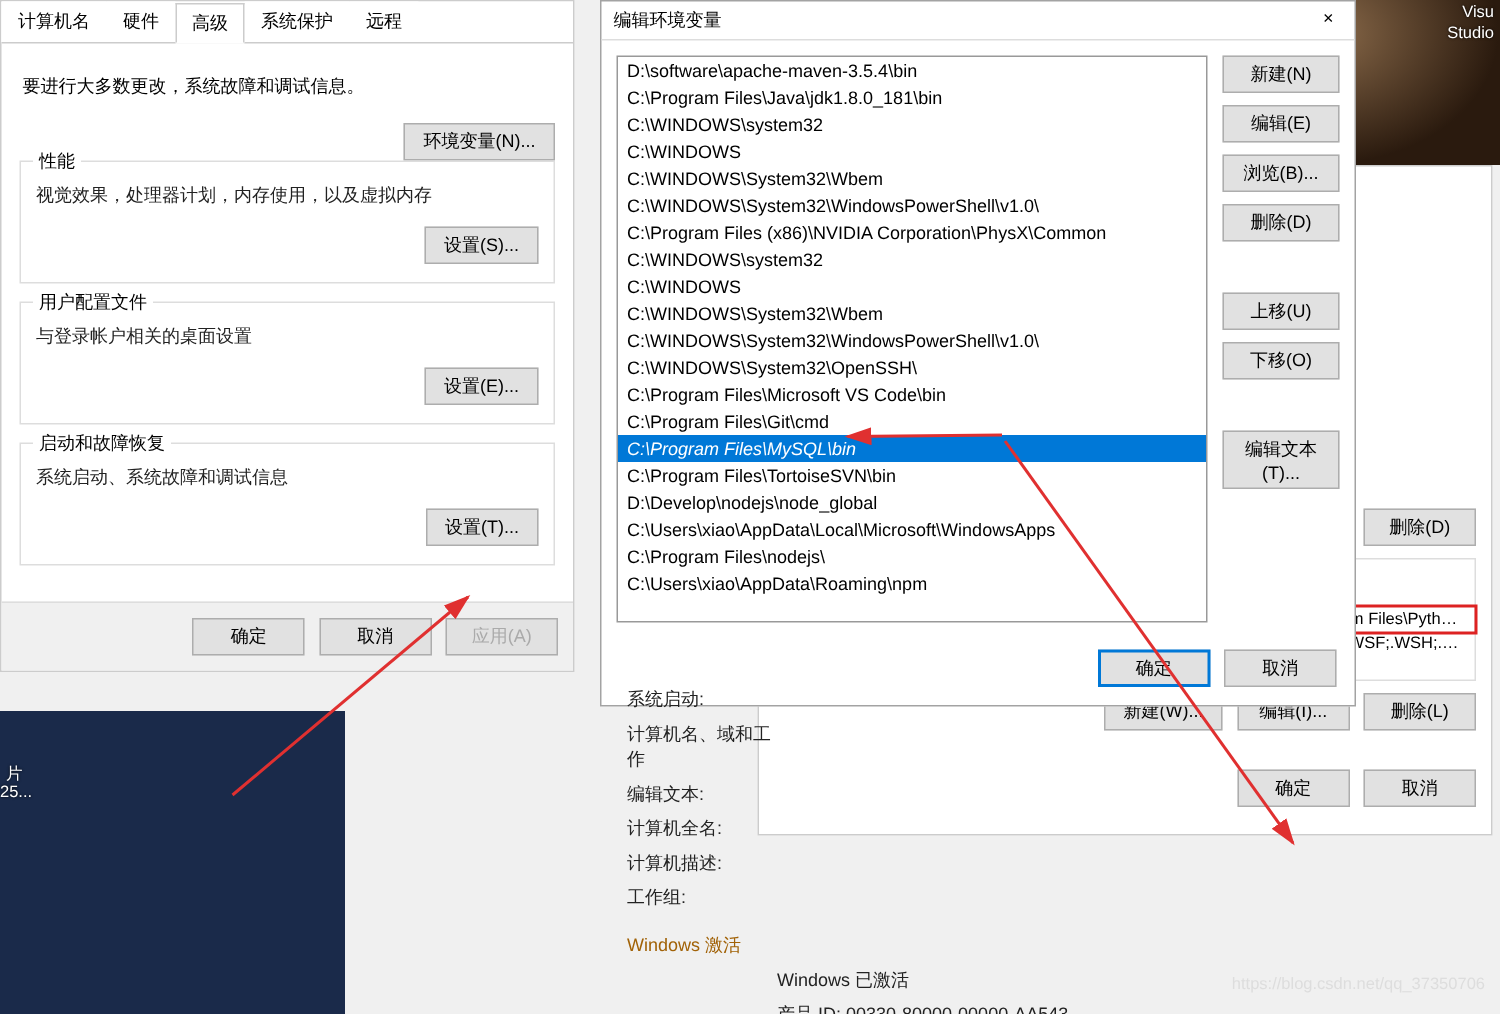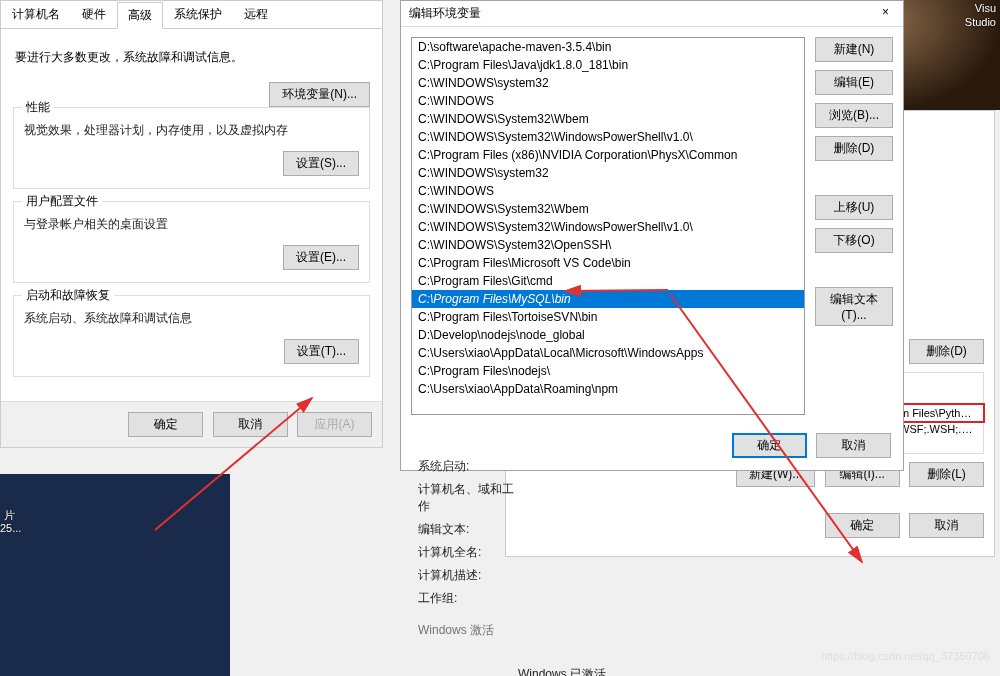--- a/index.html
+++ b/index.html
@@ -45,21 +45,21 @@
 .var-row.highlighted { outline: 2px solid #d22; }
 .envlist-btn-row { text-align: right; padding: 8px 0; }
 .envlist-btn-row .win-btn { margin-left: 6px; }
 
 
 .sysinfo { position: absolute; left: 418px; top: 455px; width: 560px; font-size: 12px; }
 .sysinfo-row { display: flex; padding: 3px 0; }
 .sysinfo-label { width: 100px; color: #222; }
 .sysinfo-val { flex: 1; color: #222; }
 .activate-section { margin-top: 12px; }
-.activate-title { color: #737373; margin-bottom: 24px; }
+.activate-title { color: #a16207; margin-bottom: 3px; }
 
 
 .desktop-left { position: absolute; left: 0; top: 474px; width: 230px; height: 202px; background: #1a2a4a; }
 .desktop-right { position: absolute; right: 0; top: 0; width: 167px; height: 110px; background: #0f172a; overflow: hidden; }
 .desktop-icon-label { position: absolute; color: #fff; font-size: 11px; text-align: center; text-shadow: 0 0 2px #000; }
 .hair-img { width: 100%; height: 100%; background: radial-gradient(ellipse at 30% 20%, #8a6a4a 0%, #2a1a0e 70%); }
 
 
 .arrow-svg { position: absolute; pointer-events: none; }
 

